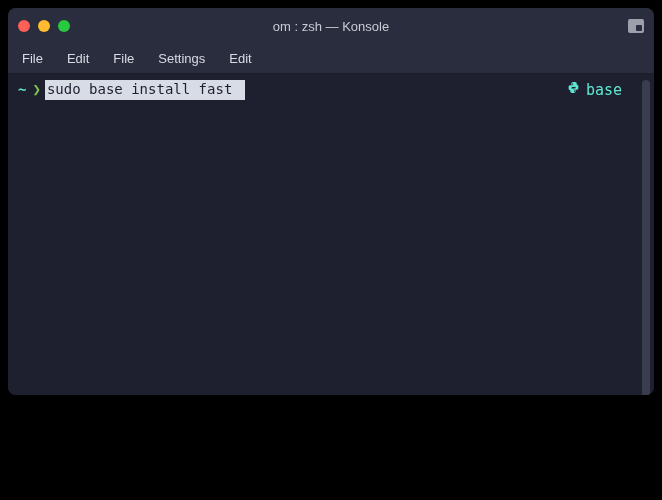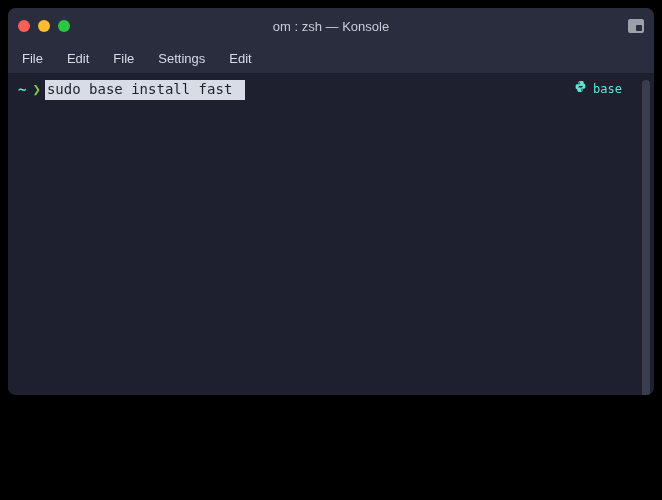--- a/index.html
+++ b/index.html
@@ -116,21 +116,21 @@
       background: #d8dce4;
       color: #1e2030;
       padding: 0 4px 0 2px;
     }
     .right-status {
       position: absolute;
       top: 6px;
       right: 32px;
       color: #5ee6d0;
       font-family: 'Menlo', 'Consolas', 'DejaVu Sans Mono', monospace;
-      font-size: 12px;
+      font-size: 15px;
       display: flex;
       align-items: center;
       gap: 6px;
     }
     .py-icon {
       color: #5ee6d0;
       font-size: 13px;
     }
     .scrollbar {
       position: absolute;

